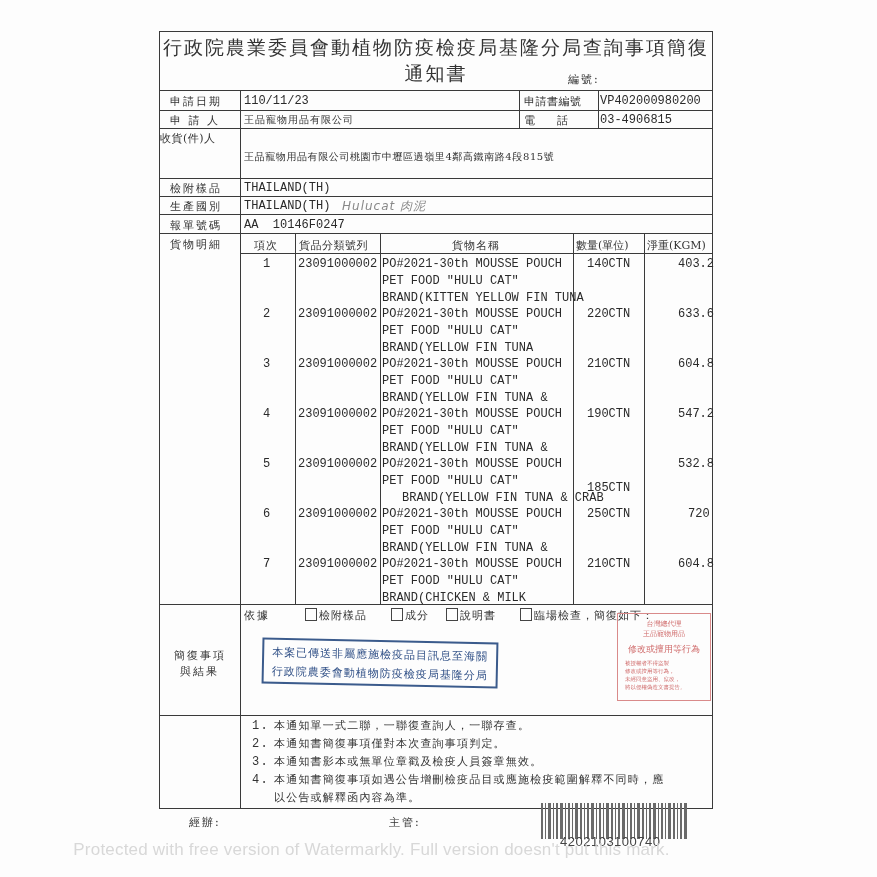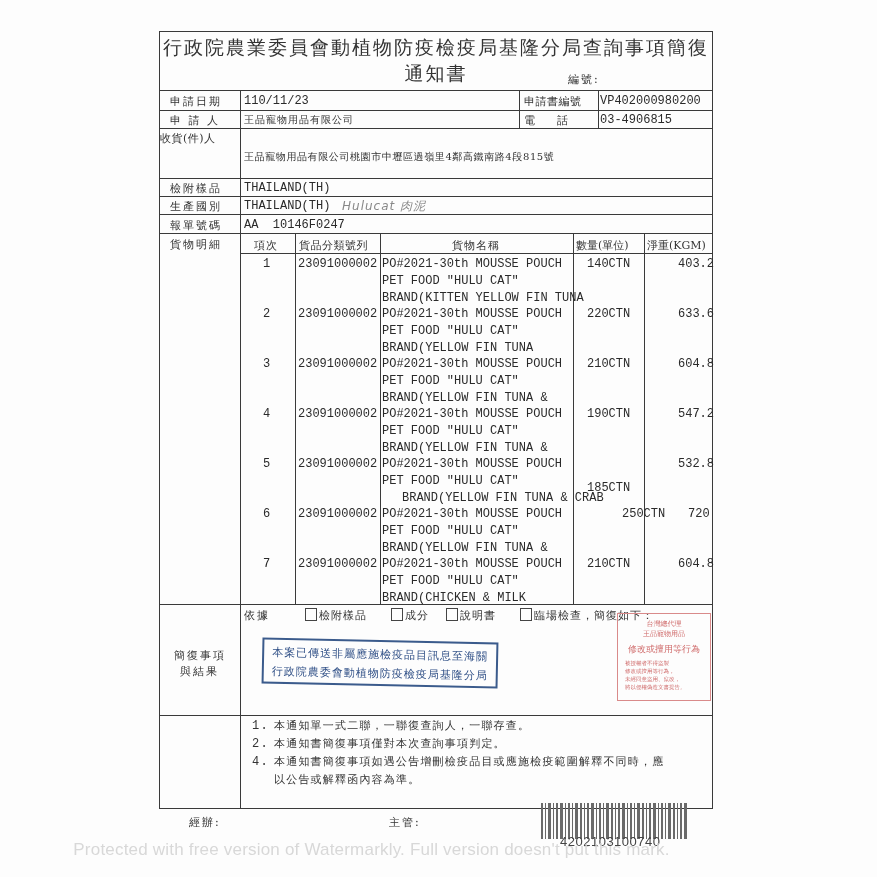--- a/index.html
+++ b/index.html
@@ -143,21 +143,21 @@
     <div class="abs mono" style="left:587px;top:456px;margin-top:24px;">185CTN</div>
     <div class="abs mono" style="left:678px;top:456px;">532.8</div>
   </div>
 
   <div>
     <div class="abs mono" style="left:263px;top:506px;">6</div>
     <div class="abs mono" style="left:298px;top:506px;">23091000002</div>
     <div class="abs mono" style="left:382px;top:506px;">PO#2021-30th MOUSSE POUCH</div>
     <div class="abs mono" style="left:382px;top:523px;">PET FOOD "HULU CAT"</div>
     <div class="abs mono" style="left:382px;top:540px;">BRAND(YELLOW FIN TUNA &amp;</div>
-    <div class="abs mono" style="left:587px;top:506px;margin-left:35px;">250CTN</div>
+    <div class="abs mono" style="left:587px;top:506px;">250CTN</div>
     <div class="abs mono" style="left:688px;top:506px;">720</div>
   </div>
 
   <div>
     <div class="abs mono" style="left:263px;top:556px;">7</div>
     <div class="abs mono" style="left:298px;top:556px;">23091000002</div>
     <div class="abs mono" style="left:382px;top:556px;">PO#2021-30th MOUSSE POUCH</div>
     <div class="abs mono" style="left:382px;top:573px;">PET FOOD "HULU CAT"</div>
     <div class="abs mono" style="left:382px;top:590px;">BRAND(CHICKEN &amp; MILK</div>
     <div class="abs mono" style="left:587px;top:556px;">210CTN</div>
@@ -186,20 +186,21 @@
       <div>被授權者不得盜製</div>
       <div>修改或擅用等行為，</div>
       <div>未經同意盜用、竄改，</div>
       <div>將以侵權偽造文書提告。</div>
     </div>
   </div>
 
   <div class="notes">
     <div><span class="n">1.</span><span>本通知單一式二聯，一聯復查詢人，一聯存查。</span></div>
     <div><span class="n">2.</span><span>本通知書簡復事項僅對本次查詢事項判定。</span></div>
+    <div><span class="n">3.</span><span>本通知書影本或無單位章戳及檢疫人員簽章無效。</span></div>
     <div><span class="n">4.</span><span>本通知書簡復事項如遇公告增刪檢疫品目或應施檢疫範圍解釋不同時，應</span></div>
     <div><span class="n"></span><span>以公告或解釋函內容為準。</span></div>
   </div>
 
   <div class="abs lbl" style="left:189px;top:815px;">經辦:</div>
   <div class="abs lbl" style="left:389px;top:815px;">主管:</div>
 
   <svg class="barcode" viewBox="0 0 148 36" preserveAspectRatio="none">
     <g fill="#6a6a6a">
       <rect x="0" y="0" width="2" height="36"></rect>

